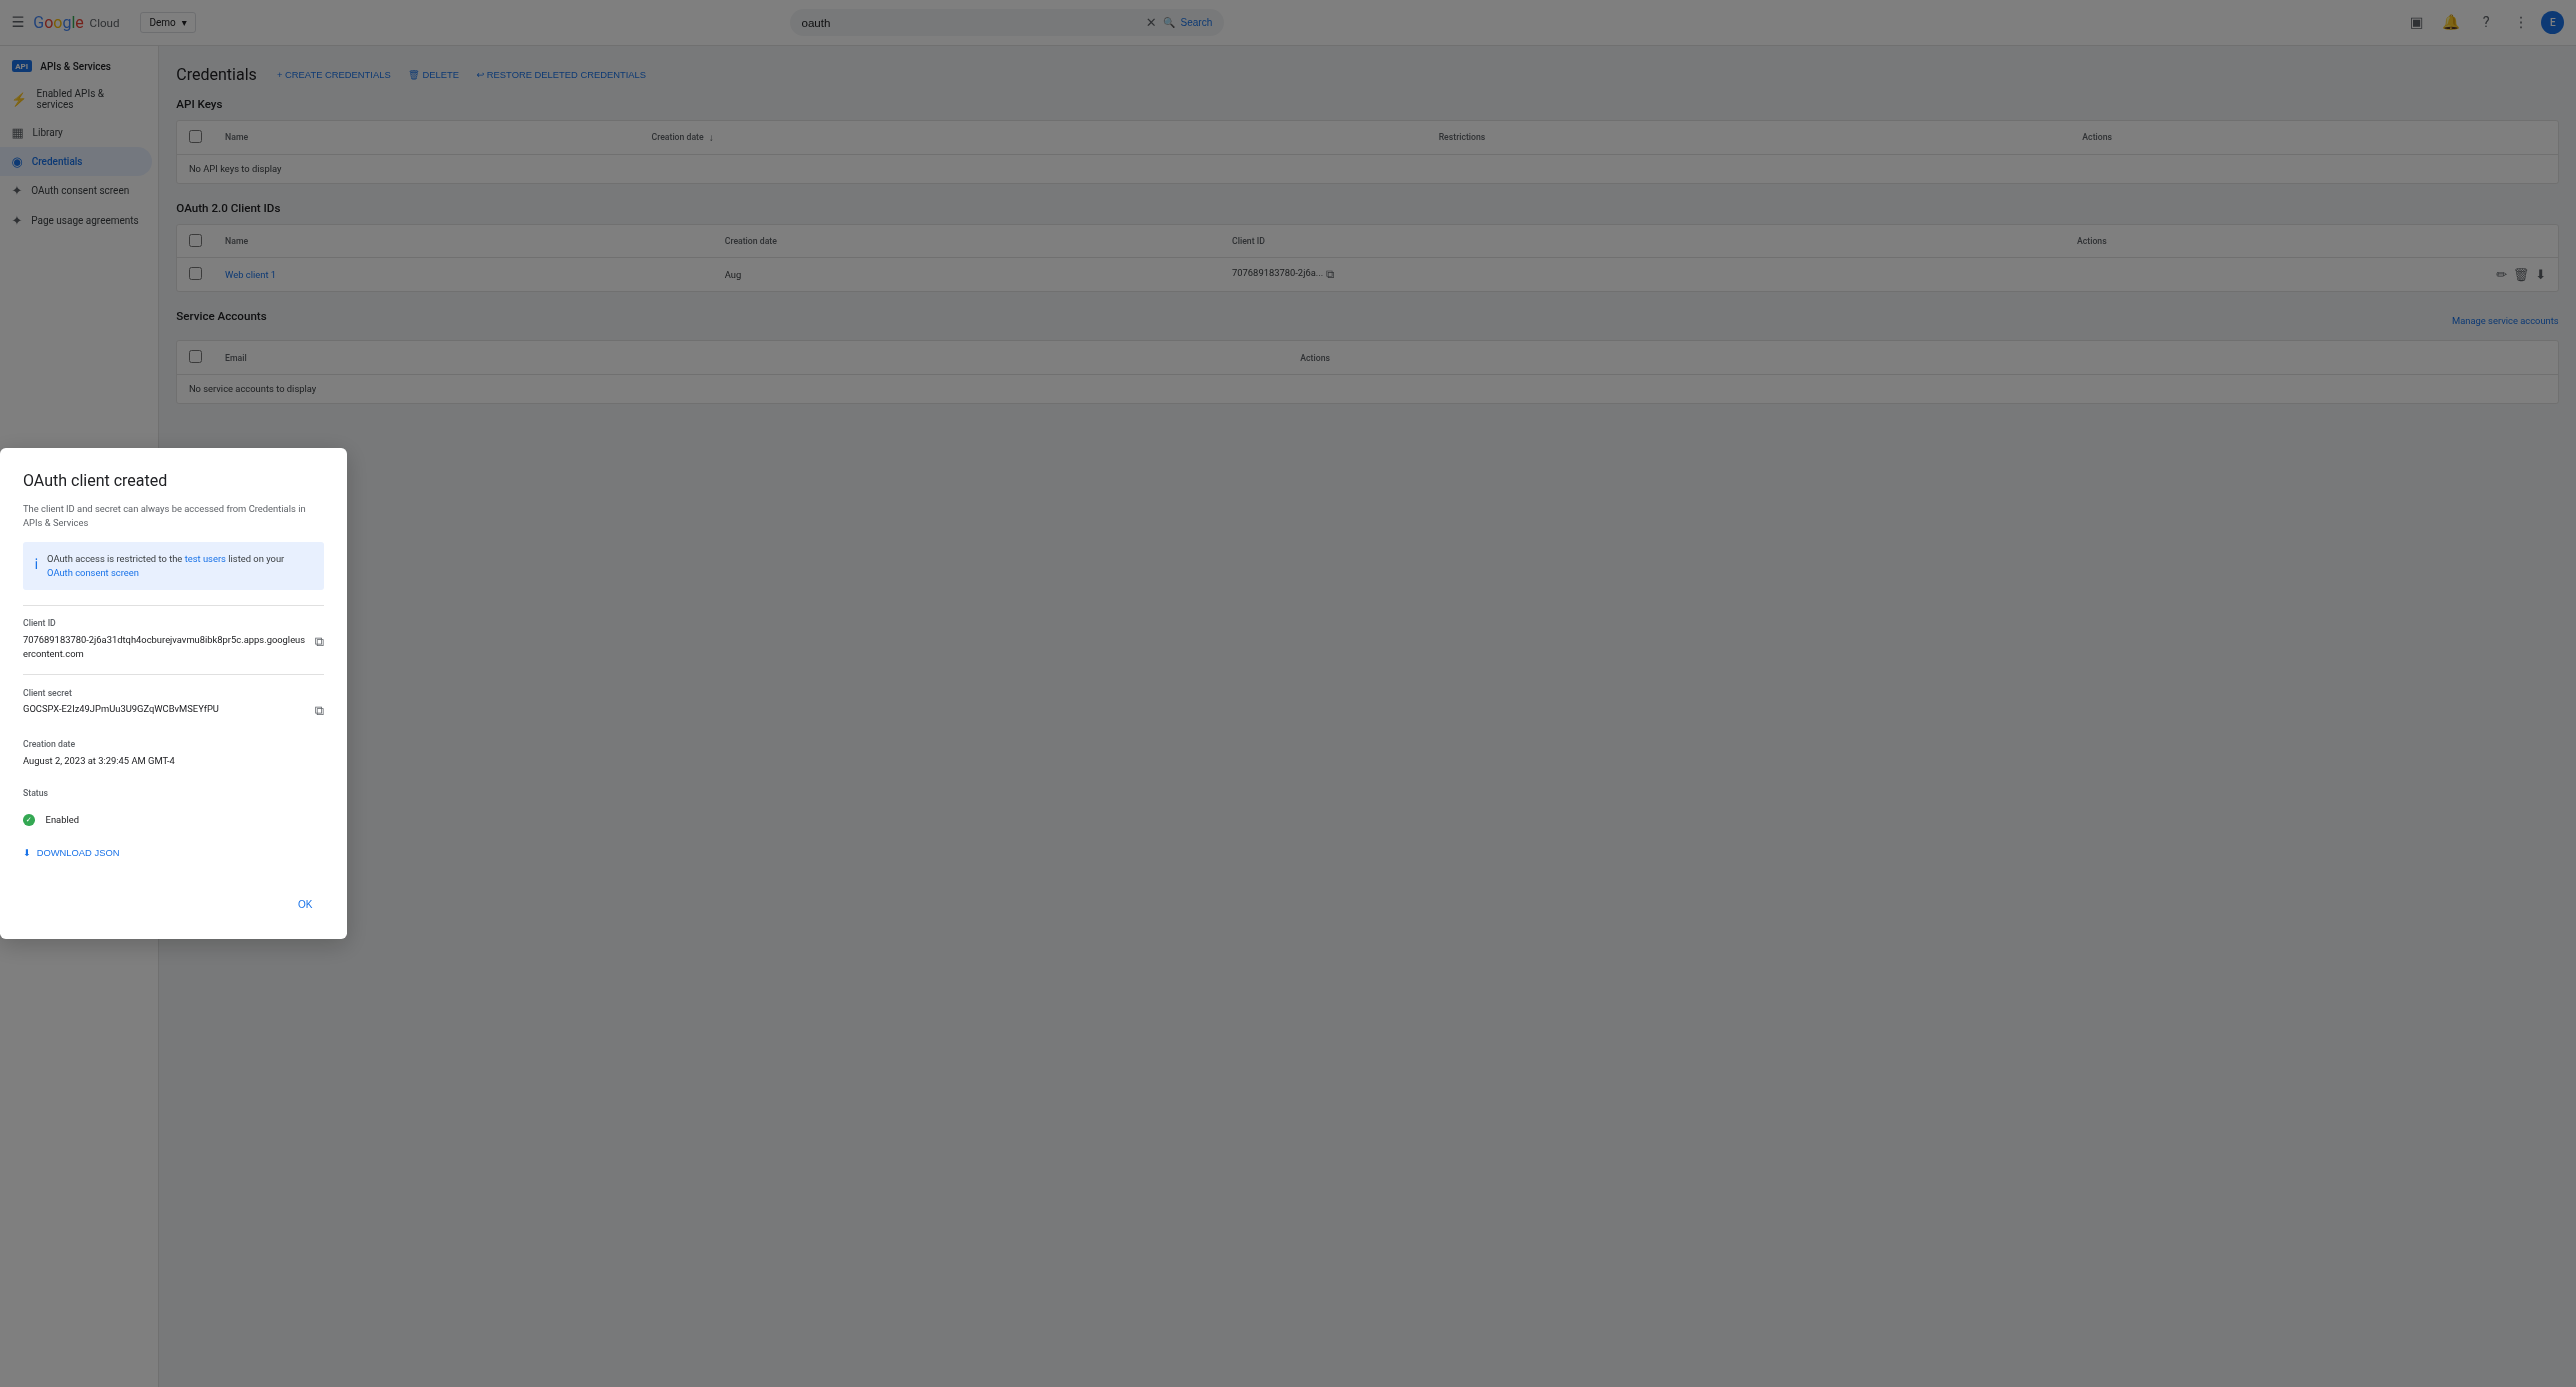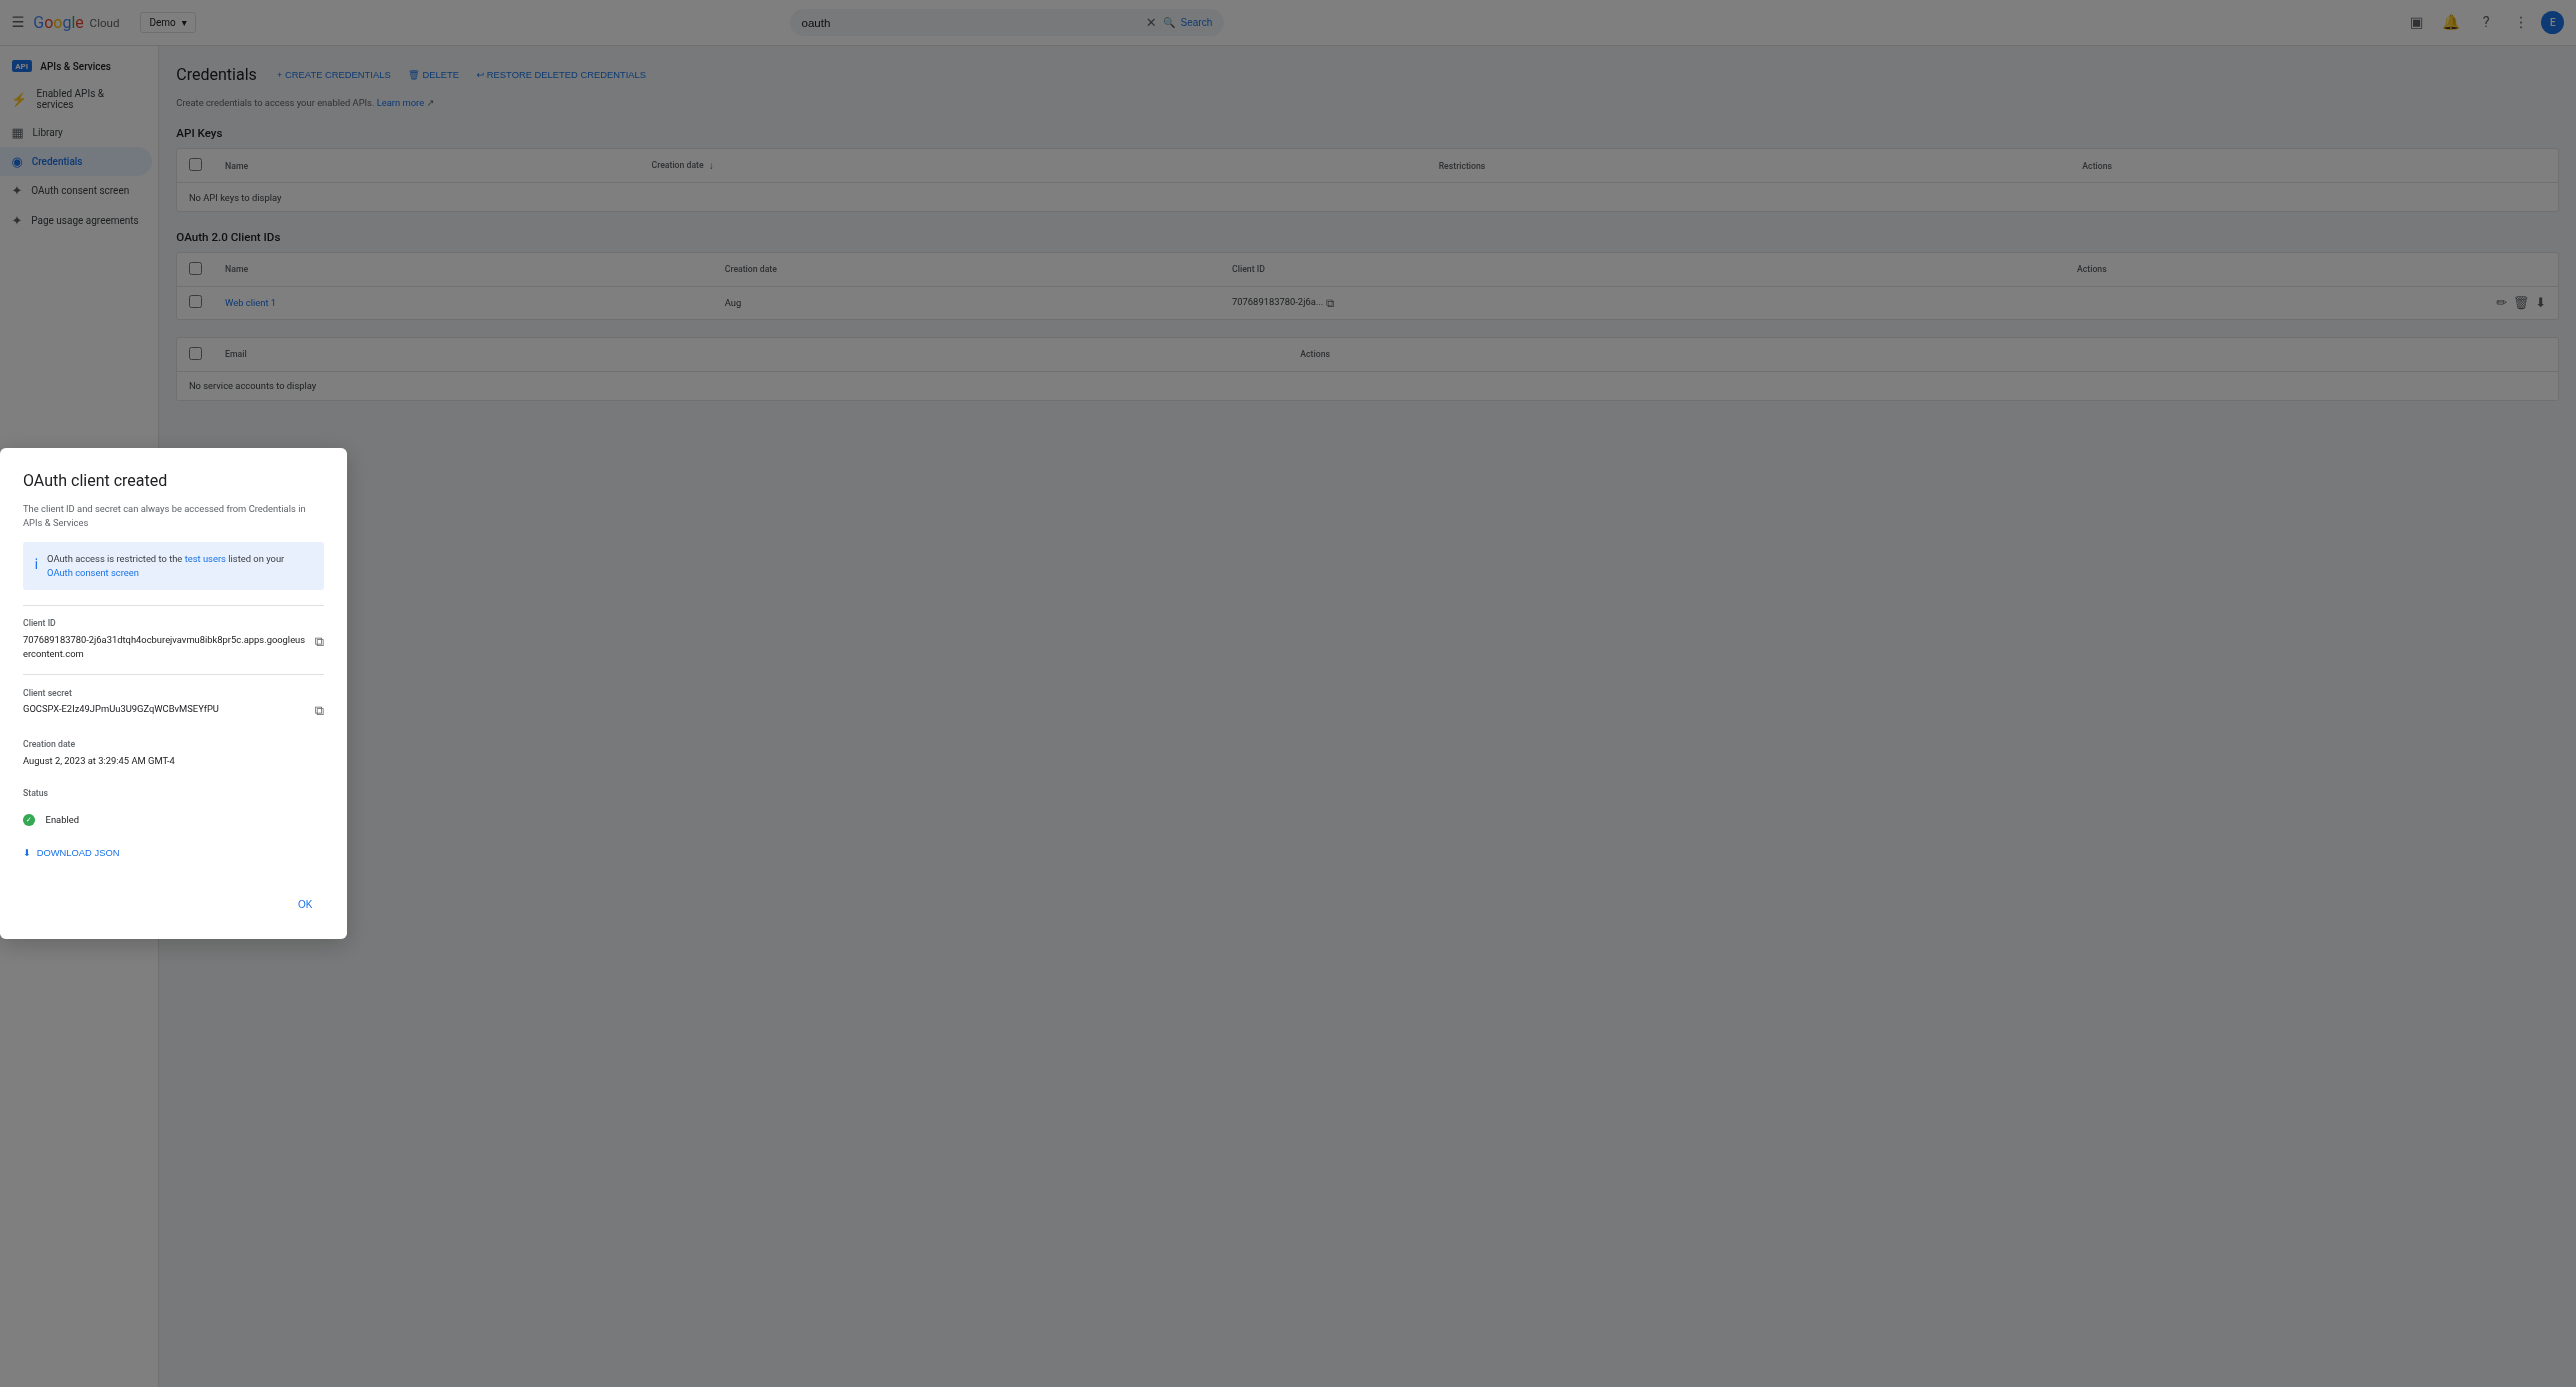--- a/index.html
+++ b/index.html
@@ -231,24 +231,20 @@
 
     <div class="page-header">
       <h1 class="page-title">Credentials</h1>
       <div class="page-actions">
         <button class="page-action-btn">+ CREATE CREDENTIALS</button>
         <button class="page-action-btn">🗑 DELETE</button>
         <button class="page-action-btn">↩ RESTORE DELETED CREDENTIALS</button>
       </div>
     </div>
 
-    <p class="info-text">
-      <span>Create credentials to access your enabled APIs.</span>
-      <a href="#">Learn more</a> ↗
-    </p>
 
     <div class="section-title">API Keys</div>
     <div class="table-container">
       <table class="table">
         <thead>
           <tr>
             <th class="table-checkbox"><input type="checkbox" style=""></th>
             <th>Name</th>
             <th>Creation date <span class="table-sort-icon">↓</span></th>
             <th>Restrictions</th>
@@ -291,20 +287,24 @@
                 <span class="table-action-icon">✏</span>
                 <span class="table-action-icon">🗑</span>
                 <span class="table-action-icon">⬇</span>
               </div>
             </td>
           </tr>
         </tbody>
       </table>
     </div>
 
+    <div style="display:flex; align-items:center; justify-content:space-between; margin-bottom:8.7px;">
+      <div class="section-title">Service Accounts</div>
+      <a href="#" class="manage-link">Manage service accounts</a>
+    </div>
     <div class="table-container">
       <table class="table">
         <thead>
           <tr>
             <th class="table-checkbox"><input type="checkbox" style=""></th>
             <th>Email</th>
             <th>Actions</th>
           </tr>
         </thead>
         <tbody>

